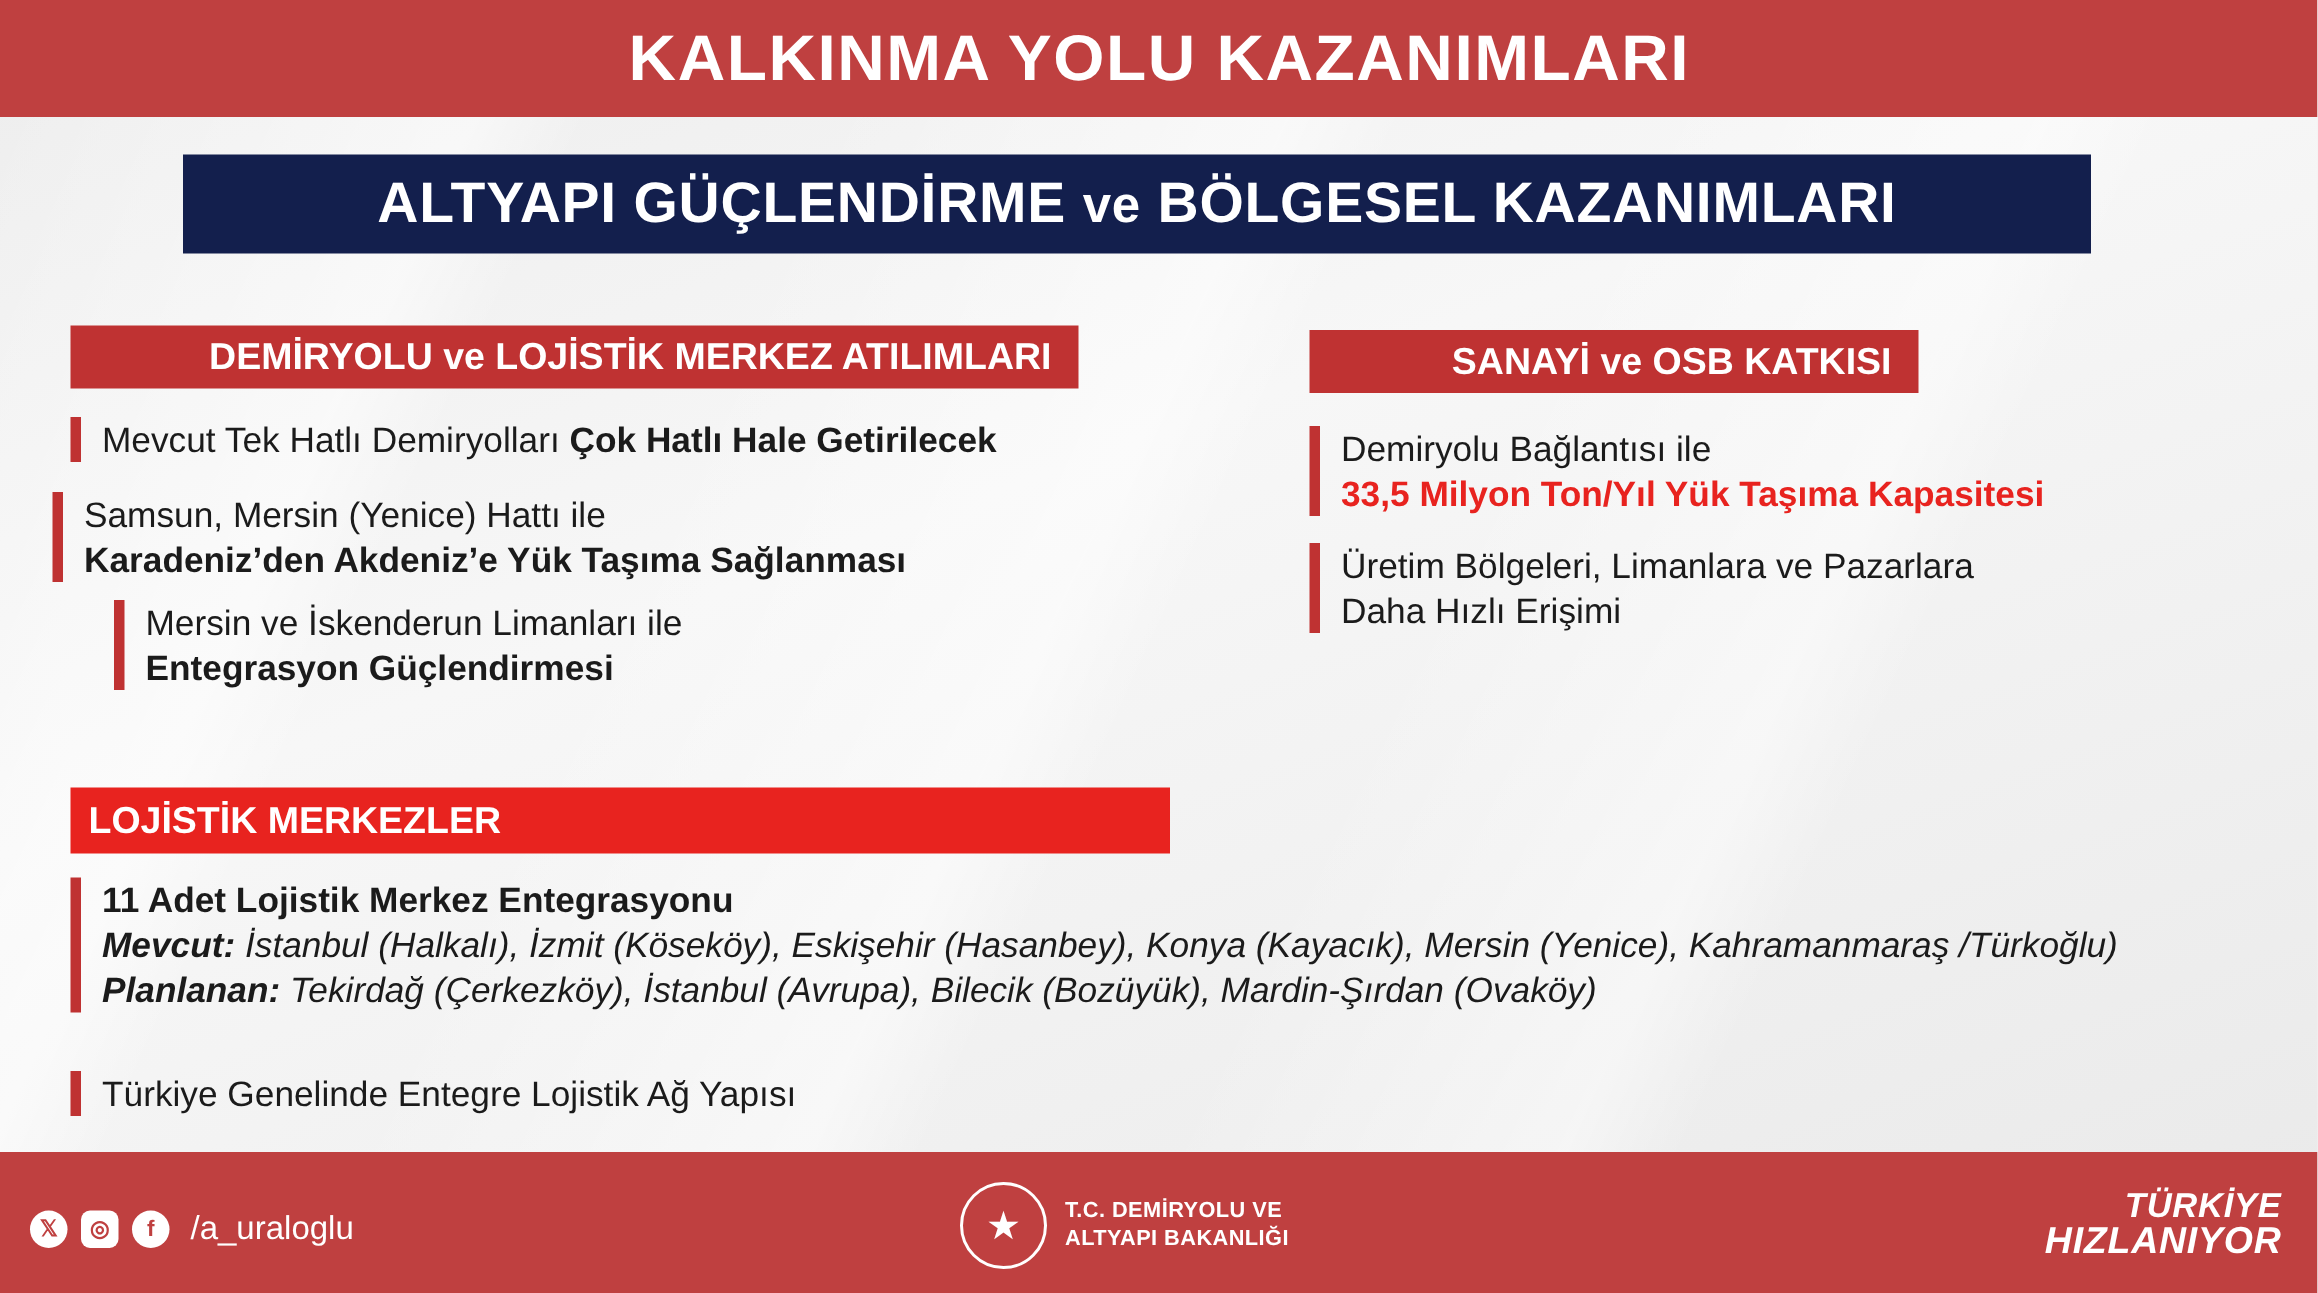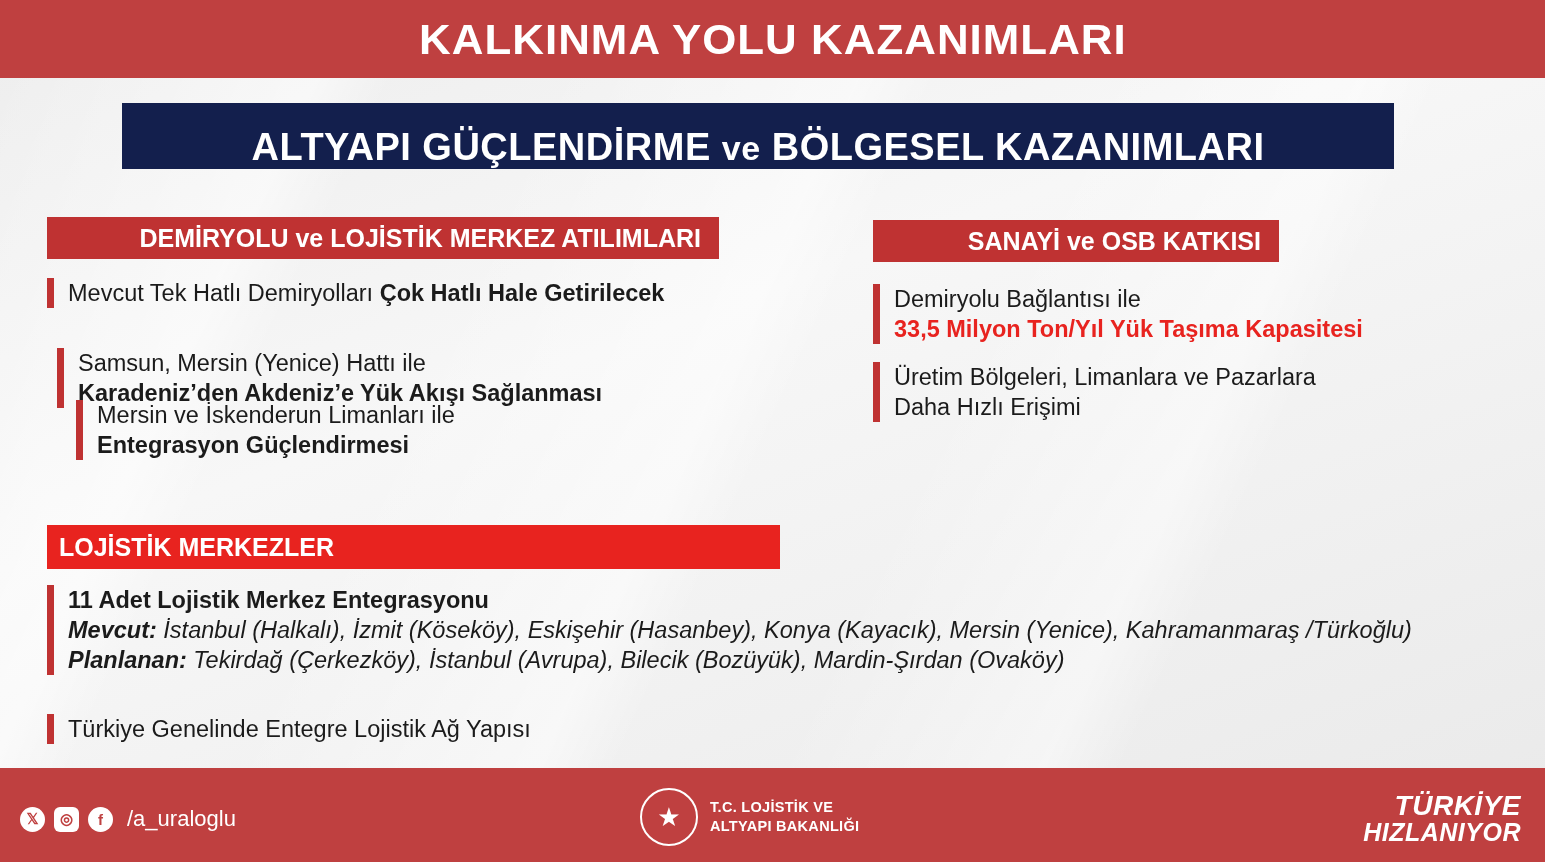--- a/index.html
+++ b/index.html
@@ -31,21 +31,21 @@
     font-weight:bold;
     letter-spacing:1px;
     font-family:"Liberation Sans", sans-serif;
     transform:scaleX(1.02);
     text-align:center;
   }
   
   .navy-banner{
     position:absolute;left:122px;top:103px;width:1272px;height:66px;
     background:#131f4d;
-    display:flex;align-items:flex-end;justify-content:center;
+    display:flex;align-items:center;justify-content:center;
   }
   .navy-banner .txt{
     color:#ffffff;font-size:38px;font-weight:bold;letter-spacing:0.5px;
     white-space:nowrap;
   }
   .navy-banner .txt .lc{font-size:34px;}
   
   .sec-head{
     position:absolute;
     display:flex;align-items:center;
@@ -95,21 +95,21 @@
     width:54px;height:54px;border-radius:50%;
     border:2px solid #ffffff;
     display:flex;align-items:center;justify-content:center;
     color:#ffffff;font-size:26px;
   }
   .ministry .mt{color:#ffffff;font-size:14.5px;font-weight:bold;line-height:1.28;letter-spacing:0.3px;}
   .brand{
     position:absolute;right:24px;top:792px;text-align:right;color:#ffffff;
     font-weight:bold;font-style:italic;line-height:1.0;
   }
-  .brand .l1{font-size:28px;letter-spacing:0.5px;}
+  .brand .l1{font-size:23px;letter-spacing:0.5px;}
   .brand .l2{font-size:25px;letter-spacing:0.5px;}
 </style>
 </head>
 <body>
 
 <div class="page">
 
   <div class="topbar">
     <div class="title">KALKINMA YOLU KAZANIMLARI</div>
   </div>
@@ -126,25 +126,25 @@
     <span class="lbl">DEMİRYOLU ve LOJİSTİK MERKEZ ATILIMLARI</span>
   </div>
 
   <div class="bullet" style="left:47px;top:278px;width:720px;">
     <div class="bar"></div>
     <div class="txtblock">
       <span>Mevcut Tek Hatlı Demiryolları </span><span class="b">Çok Hatlı Hale Getirilecek</span>
     </div>
   </div>
 
-  <div class="bullet" style="left:57px;top:328px;width:720px;margin-top:20px;">
+  <div class="bullet" style="left:35px;top:328px;width:720px;">
     <div class="bar"></div>
     <div class="txtblock">
       <div>Samsun, Mersin (Yenice) Hattı ile</div>
-      <div class="b">Karadeniz’den Akdeniz’e Yük Akışı Sağlanması</div>
+      <div class="b">Karadeniz’den Akdeniz’e Yük Taşıma Sağlanması</div>
     </div>
   </div>
 
   <div class="bullet" style="left:47px;top:400px;width:720px;padding-left:29px;">
     <div class="bar"></div>
     <div class="txtblock">
       <div>Mersin ve İskenderun Limanları ile</div>
       <div class="b">Entegrasyon Güçlendirmesi</div>
     </div>
   </div>
@@ -196,21 +196,21 @@
   <div class="social">
     <span class="soc-ic round">𝕏</span>
     <span class="soc-ic">◎</span>
     <span class="soc-ic round">f</span>
     <span class="handle">/a_uraloglu</span>
   </div>
 
   <div class="ministry">
     <div class="seal">★</div>
     <div class="mt">
-      <div>T.C. LOJİSTİK VE</div>
+      <div>T.C. DEMİRYOLU VE</div>
       <div>ALTYAPI BAKANLIĞI</div>
     </div>
   </div>
 
   <div class="brand">
     <div class="l1">TÜRKİYE</div>
     <div class="l2">HIZLANIYOR</div>
   </div>
 
 </div>

